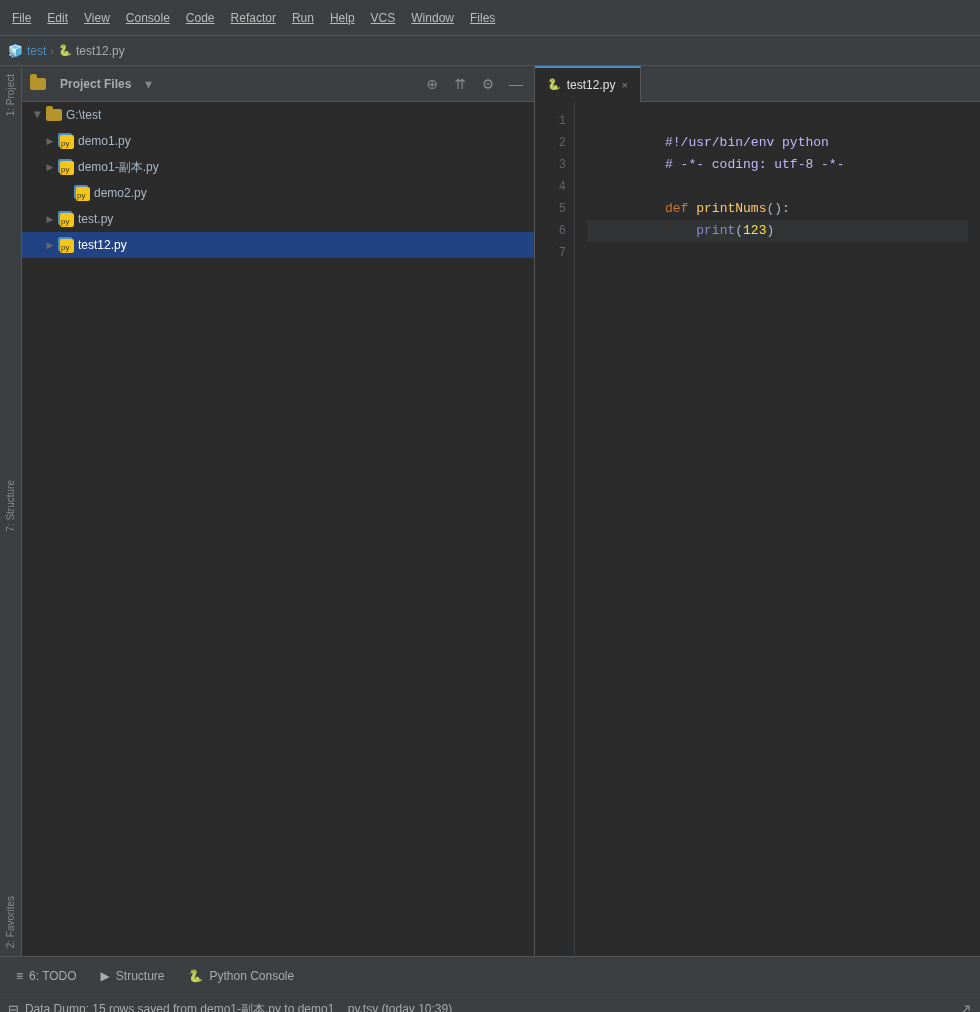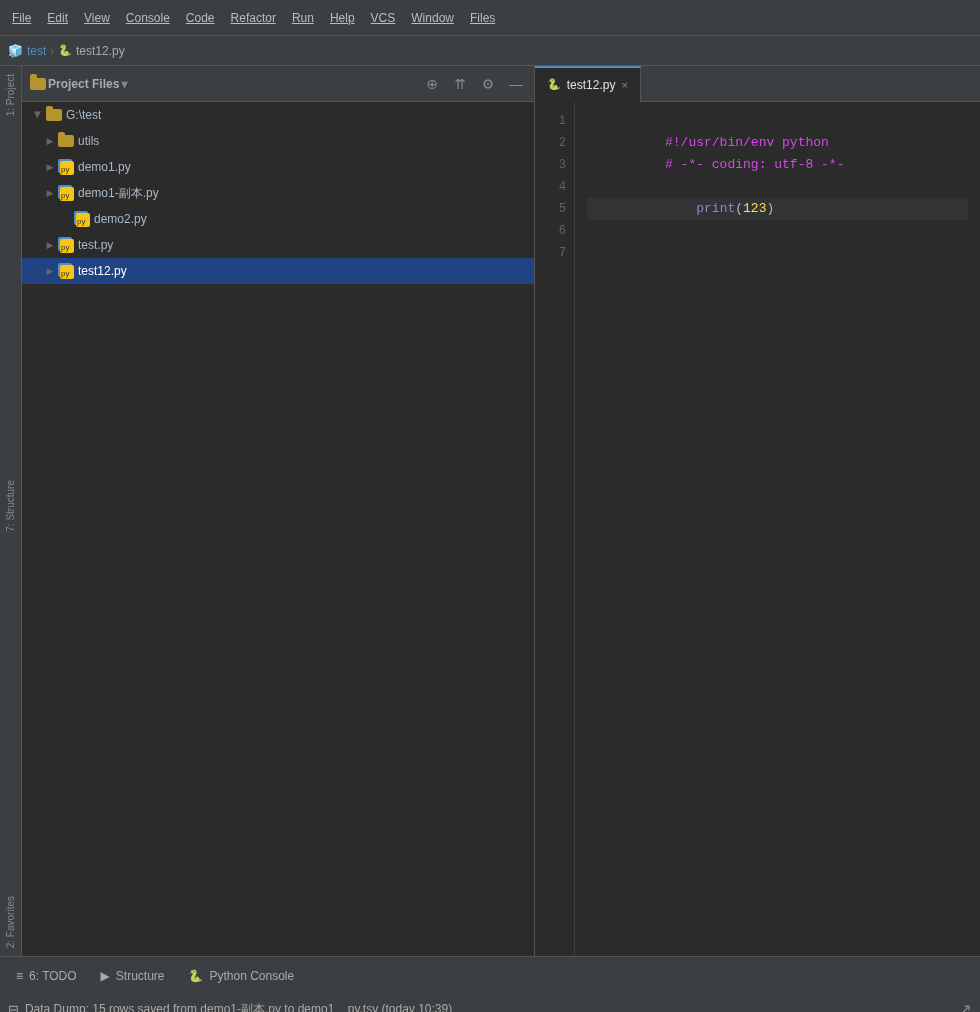--- a/index.html
+++ b/index.html
@@ -81,21 +81,21 @@
       display: flex;
       align-items: center;
       background: #3c3f41;
       height: 36px;
       padding: 0 8px;
       border-bottom: 1px solid #555;
     }
     .tree-header-title {
       display: flex;
       align-items: center;
-      gap: 2px;
+      gap: 14px;
       flex: 1;
       color: #aaa;
       font-size: 12px;
       font-weight: bold;
     }
     .folder-icon-sm {
       width: 16px;
       height: 12px;
       background: #b5942b;
       border-radius: 0 2px 2px 2px;
@@ -250,21 +250,21 @@
       font-family: 'Courier New', monospace;
       font-size: 13px;
       overflow-y: auto;
     }
     .code-line {
       height: 22px;
       line-height: 22px;
       white-space: pre;
     }
     .code-line.highlighted { background: #313335; }
-    .c-comment { color: #d946ef; margin-top: 43px; }
+    .c-comment { color: #c4b5fd; margin-top: 43px; }
     .c-keyword { color: #cc7832; }
     .c-function { color: #ffc66d; }
     .c-builtin { color: #8888c6; }
     .c-number { color: #fde047; }
     .c-paren { color: #a9b7c6; }
     .c-normal { color: #a9b7c6; }
 
     
     #bottom-tabs {
       display: flex;
@@ -369,25 +369,20 @@
 
     <div id="file-tree-content">
 
       <div class="tree-item">
         <div class="tree-arrow down"></div>
         <span class="tree-folder-icon"></span>
         <span class="tree-label">G:\test</span>
       </div>
 
 
-      <div class="tree-item indent1">
-        <div class="tree-arrow open"></div>
-        <span class="tree-folder-icon"></span>
-        <span class="tree-label">utils</span>
-      </div>
 
       <div class="tree-item indent1">
         <div class="tree-arrow open"></div>
         <span class="py-icon">
           <svg viewBox="0 0 16 16" xmlns="http://www.w3.org/2000/svg">
             <rect x="0" y="0" width="14" height="14" rx="2" fill="#4a90c8"></rect>
             <rect x="2" y="2" width="14" height="14" rx="2" fill="#f5c518"></rect>
             <text x="3" y="13" font-size="8" fill="#333" font-family="Arial">py</text>
           </svg>
         </span>
@@ -466,20 +461,23 @@
         <span class="line-num">7</span>
       </div>
       <div id="code-content">
         <div class="code-line">
           <span class="c-comment">#!/usr/bin/env python</span>
         </div>
         <div class="code-line">
           <span class="c-comment"># -*- coding: utf-8 -*-</span>
         </div>
         <div class="code-line">&nbsp;</div>
+        <div class="code-line">
+          <span class="c-keyword">def </span><span class="c-function">printNums</span><span class="c-paren">():</span>
+        </div>
         <div class="code-line">
           <span class="c-normal">    </span><span class="c-builtin">print</span><span class="c-paren">(</span><span class="c-number">123</span><span class="c-paren">)</span>
         </div>
         <div class="code-line highlighted">&nbsp;</div>
       </div>
     </div>
 
   </div>
 
 </div>

